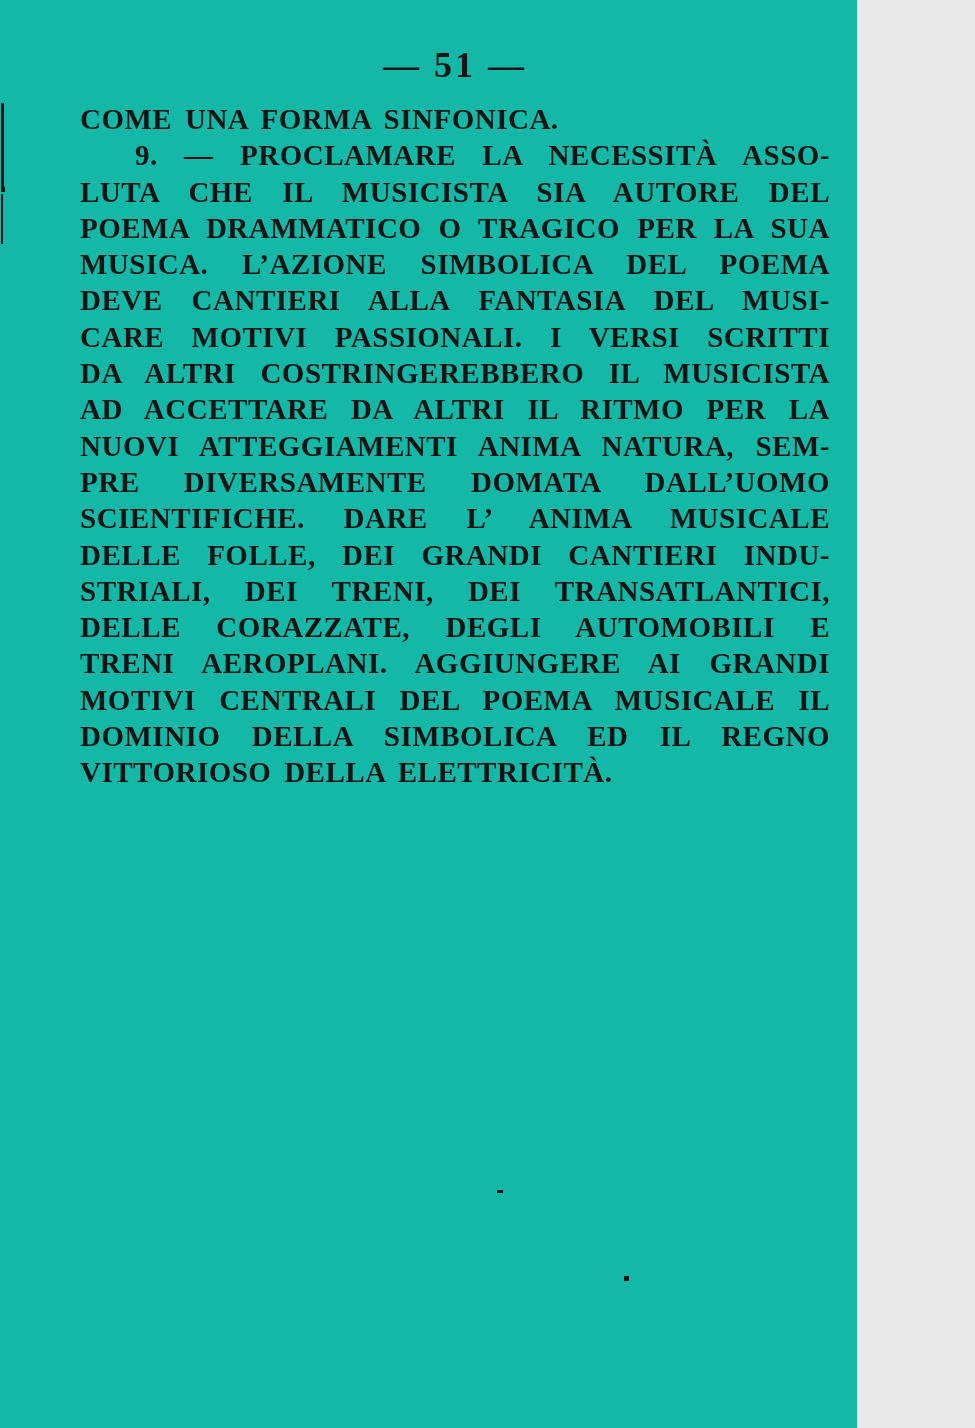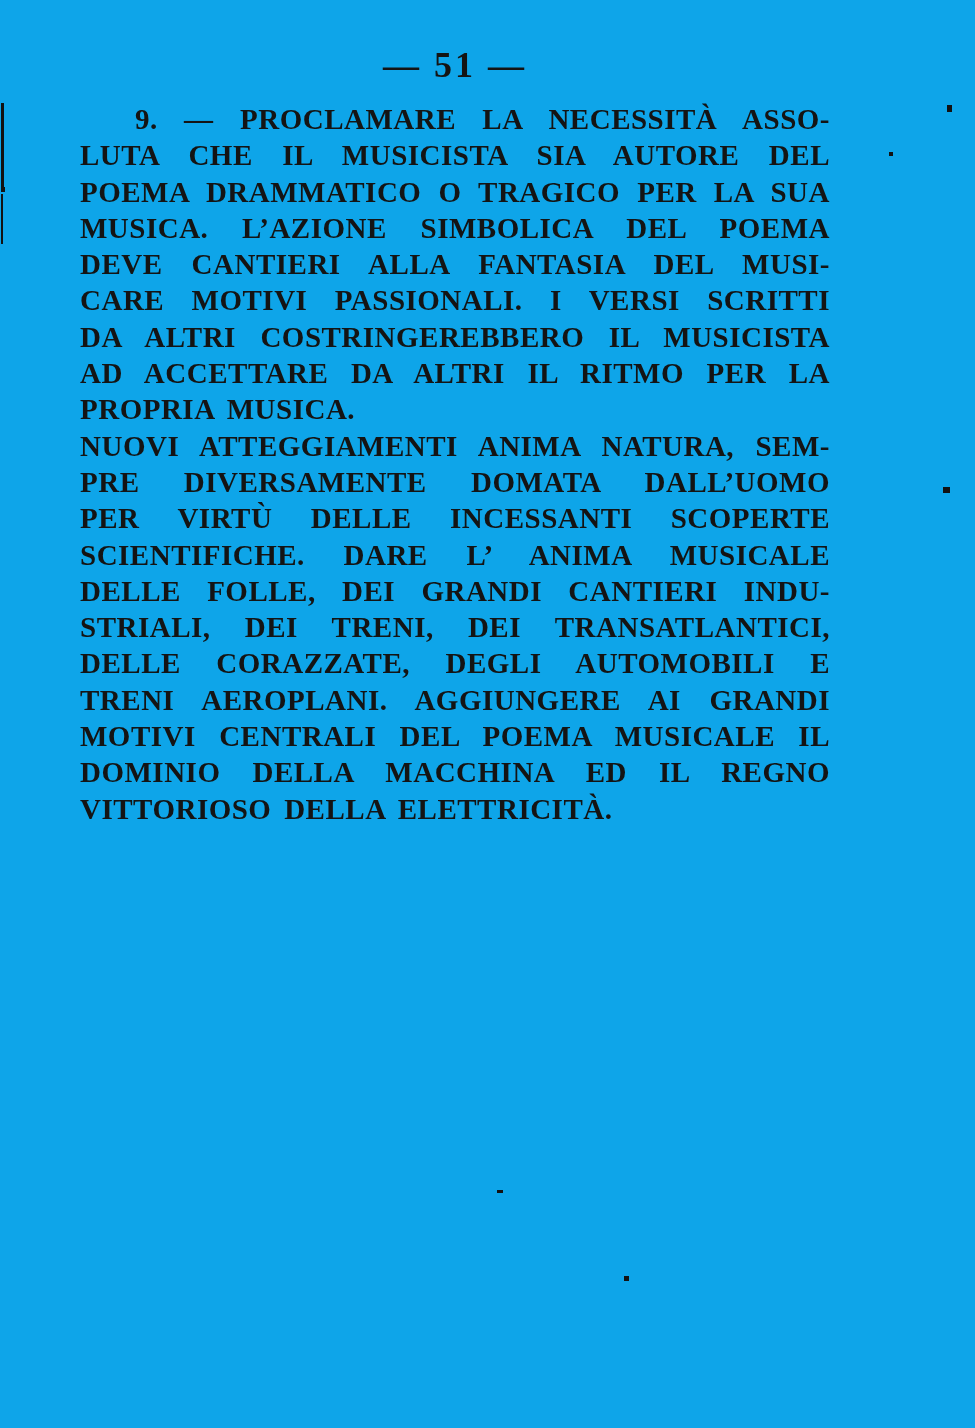--- a/index.html
+++ b/index.html
@@ -1,20 +1,20 @@
 <!DOCTYPE html>
 <html><head>
 <meta charset="utf-8">
 <style>
   html, body { margin: 0; padding: 0; background: #e8e8e8; }
   .page {
     position: relative;
-    width: 975px;
+    width: 857px;
     height: 1428px;
-    background: #0ea5e9;
+    background: #14b8a6;
     font-family: "Liberation Serif", serif;
     color: #141414;
     overflow: hidden;
   }
   .page-header {
     position: absolute;
     top: 47px;
     left: 80px;
     width: 750px;
     text-align: center;
@@ -58,43 +58,42 @@
 </style>
 </head>
 <body>
 
 <div class="page">
 
   <div class="page-header">— 51 —</div>
 
   <div class="text-block">
       <div class="paragraph">
+        <div class="line last">COME UNA FORMA SINFONICA.</div>
       </div>
       <div class="paragraph">
         <div class="line first">9. — PROCLAMARE LA NECESSITÀ ASSO-</div>
         <div class="line">LUTA CHE IL MUSICISTA SIA AUTORE DEL</div>
         <div class="line">POEMA DRAMMATICO O TRAGICO PER LA SUA</div>
         <div class="line">MUSICA. L’AZIONE SIMBOLICA DEL POEMA</div>
         <div class="line">DEVE CANTIERI ALLA FANTASIA DEL MUSI-</div>
         <div class="line">CARE MOTIVI PASSIONALI. I VERSI SCRITTI</div>
         <div class="line">DA ALTRI COSTRINGEREBBERO IL MUSICISTA</div>
         <div class="line">AD ACCETTARE DA ALTRI IL RITMO PER LA</div>
-        <div class="line last">PROPRIA MUSICA.</div>
       </div>
       <div class="paragraph">
         <div class="line">NUOVI ATTEGGIAMENTI ANIMA NATURA, SEM-</div>
         <div class="line">PRE DIVERSAMENTE DOMATA DALL’UOMO</div>
-        <div class="line">PER VIRTÙ DELLE INCESSANTI SCOPERTE</div>
         <div class="line">SCIENTIFICHE. DARE L’ ANIMA MUSICALE</div>
         <div class="line">DELLE FOLLE, DEI GRANDI CANTIERI INDU-</div>
         <div class="line">STRIALI, DEI TRENI, DEI TRANSATLANTICI,</div>
         <div class="line">DELLE CORAZZATE, DEGLI AUTOMOBILI E</div>
         <div class="line">TRENI AEROPLANI. AGGIUNGERE AI GRANDI</div>
         <div class="line">MOTIVI CENTRALI DEL POEMA MUSICALE IL</div>
-        <div class="line">DOMINIO DELLA MACCHINA ED IL REGNO</div>
+        <div class="line">DOMINIO DELLA SIMBOLICA ED IL REGNO</div>
         <div class="line last">VITTORIOSO DELLA ELETTRICITÀ.</div>
       </div>
     </div>
 
   <div class="artifact a-edge-bar"></div>
   <div class="artifact a-edge-blob"></div>
   <div class="artifact a-edge-thin"></div>
   <div class="artifact a-speck-1"></div>
   <div class="artifact a-speck-2"></div>
   <div class="artifact a-speck-3"></div>

